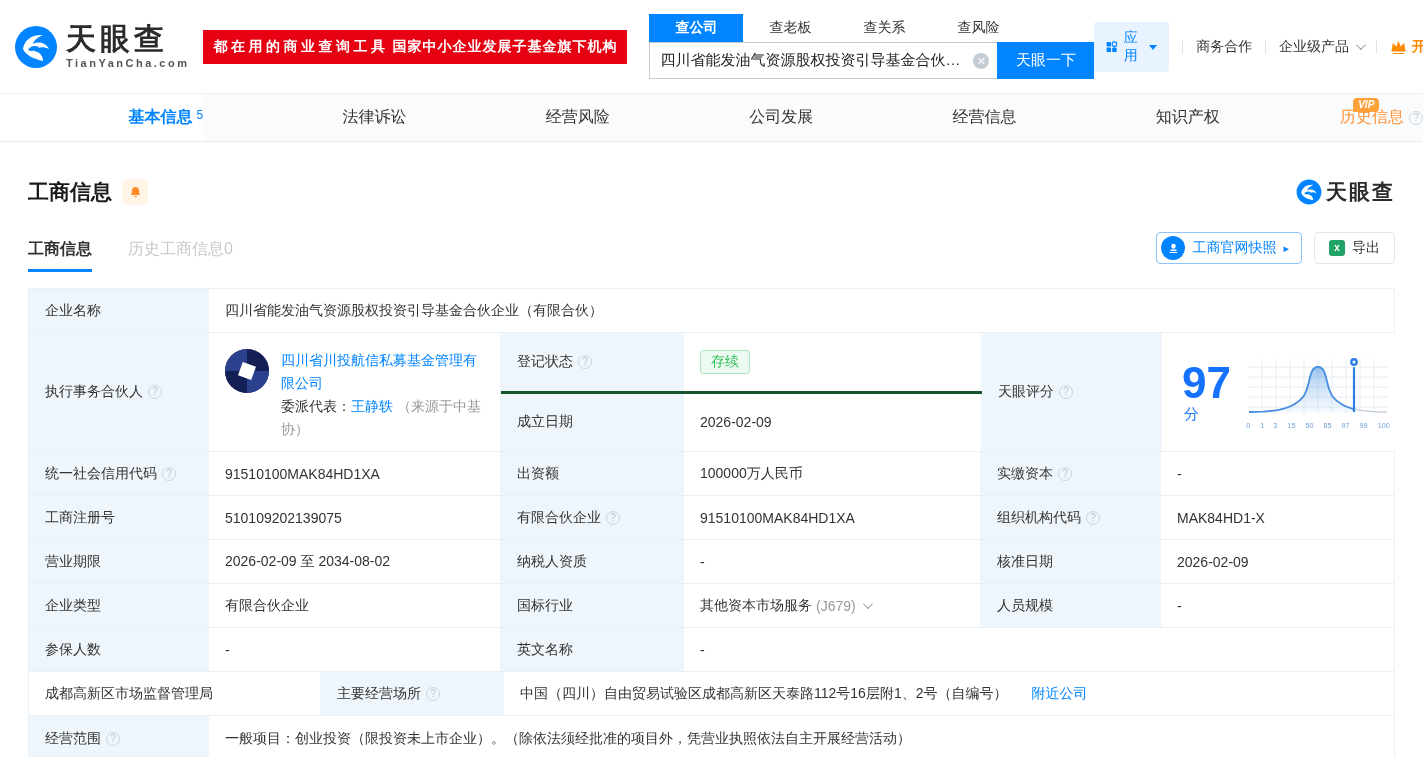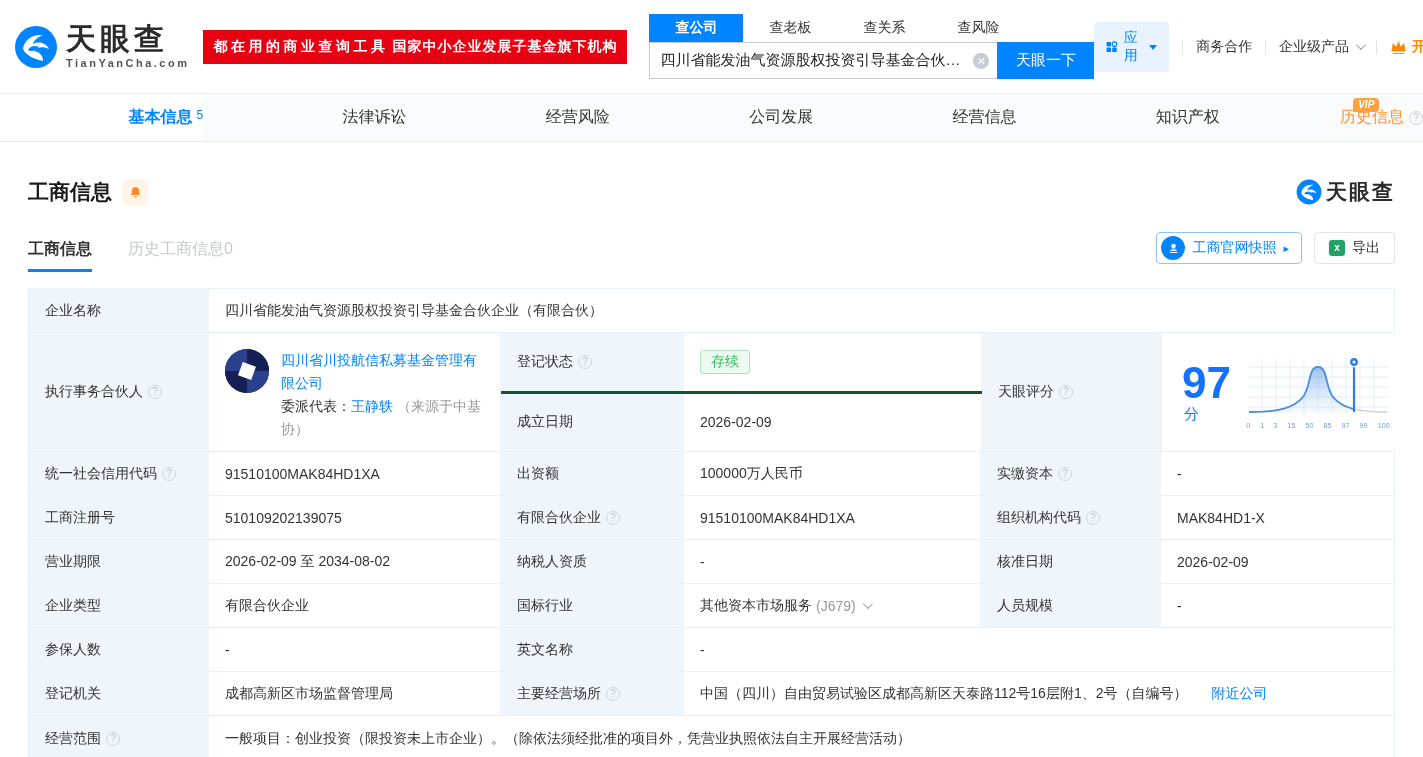--- a/index.html
+++ b/index.html
@@ -403,21 +403,20 @@
     </div>
 
     <div class="t-row">
       <div class="cell lb c1">参保人数</div>
       <div class="cell vl c2">-</div>
       <div class="cell lb c3">英文名称</div>
       <div class="cell vl cspan">-</div>
     </div>
 
     <div class="t-row">
-      <div class="cell lb c1">登记机关</div>
       <div class="cell vl c2">成都高新区市场监督管理局</div>
       <div class="cell lb c3">
         <span>主要经营场所</span>
           <span class="help">?</span>
       </div>
       <div class="cell vl cspan">
         <span>中国（四川）自由贸易试验区成都高新区天泰路112号16层附1、2号（自编号）</span>
         <a class="blue" style="margin-left:24px">附近公司</a>
       </div>
     </div>

